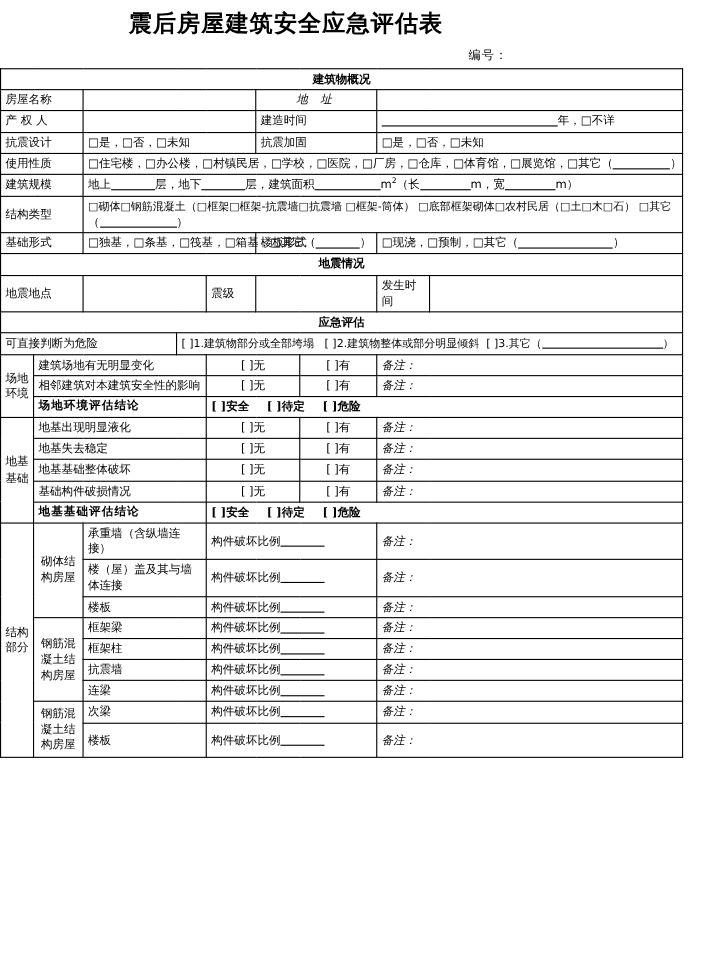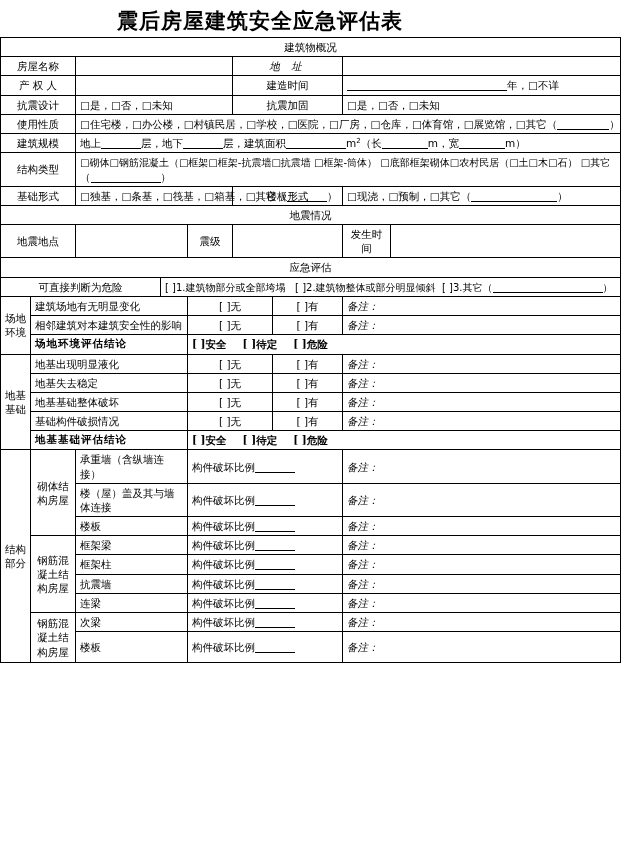--- a/index.html
+++ b/index.html
@@ -37,26 +37,26 @@
   table.form td{
     border:1px solid #000;
     font-size:10.5px;
     line-height:1.35;
     padding:2px 4px;
     vertical-align:middle;
     word-break:break-all;
   }
   .sect{
     text-align:center;
-    font-weight:normal;
+    font-weight:bold;
     font-size:13px;
     font-family:"DejaVu Serif","Liberation Serif",serif;
     padding:4px 0;
   }
-  .lbl{text-align:center;font-size:10.5px;padding:4px 2px;}
+  .lbl{font-size:10.5px;padding:4px 2px;}
   .lblsp{text-align:center;font-size:10.5px;letter-spacing:4px;padding-left:6px;font-style:italic;}
   .vcenter{text-align:center;}
   .rot{
     text-align:center;
     font-size:10.5px;
     line-height:1.5;
     padding:2px 1px;
   }
   .bigconc{
     font-weight:bold;
@@ -88,20 +88,21 @@
   .nb{text-align:left;padding-left:5px;font-style:italic;}
   .cellpad{padding-left:6px;}
   sup{font-size:7px;vertical-align:super;}
 </style>
 </head>
 <body>
 
 <div class="page">
 
   <div class="title">震后房屋建筑安全应急评估表</div>
+  <div class="numline">编号：</div>
 
   <table class="form">
     <colgroup>
       <col style="width:30px">
       <col style="width:45px">
       <col style="width:85px">
       <col style="width:27px">
       <col style="width:45px">
       <col style="width:40px">
       <col style="width:70px">

